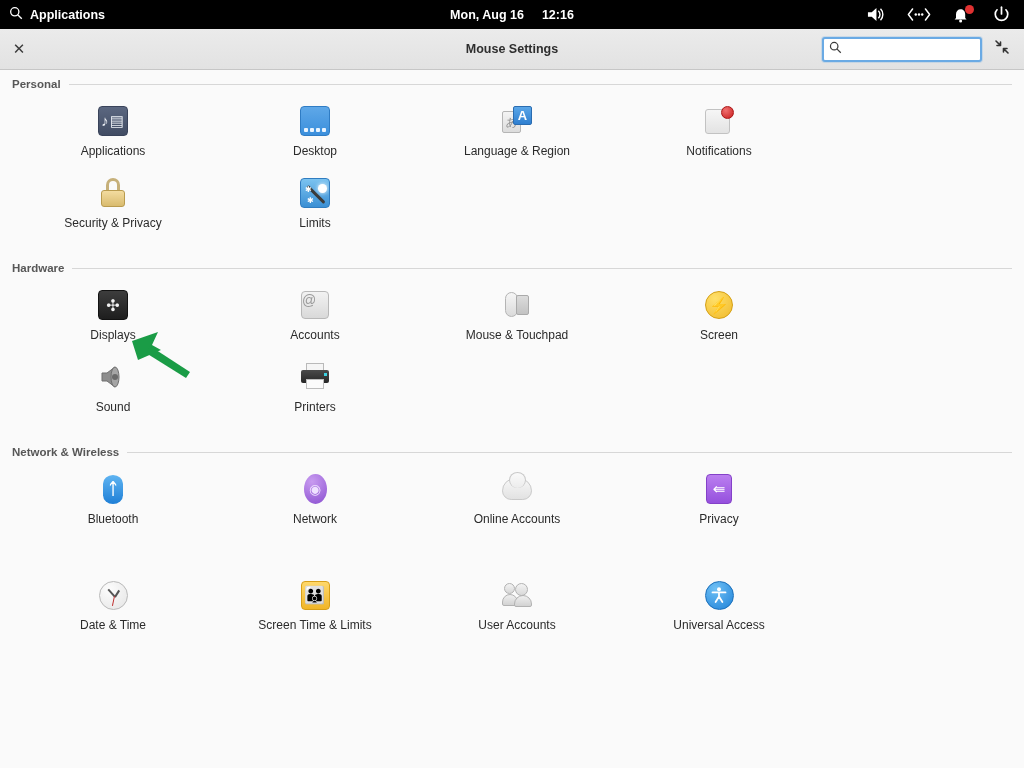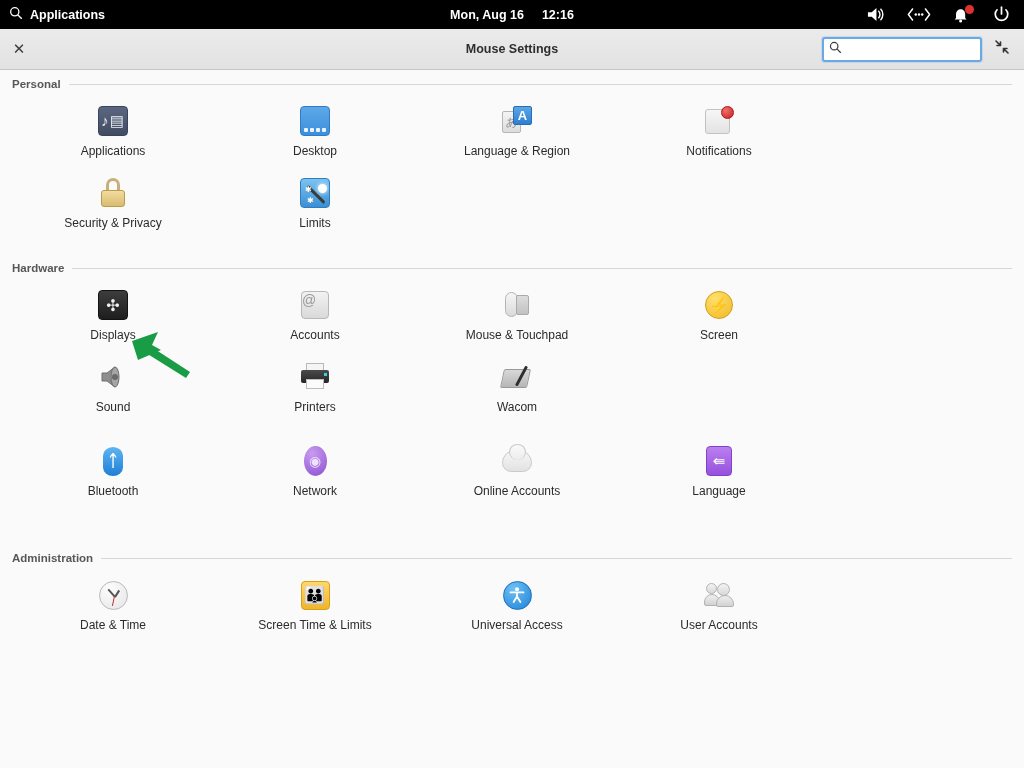--- a/index.html
+++ b/index.html
@@ -578,34 +578,29 @@
           <div class="ico-printer">
               <span class="paper-top"></span>
               <span class="body"></span>
               <span class="led"></span>
               <span class="out"></span>
             </div>
         </div>
         <div class="tile-label">Printers</div>
       </div>
 
-      <div class="tile">
-        <div class="tile-icon">
-          <div class="ico-wacom">
-              <span class="pad"></span>
-              <span class="pen"></span>
-            </div>
-        </div>
-        <div class="tile-label">Wacom</div>
-      </div>
 
     </div>
   </div>
 
   <div class="section" style="margin-top:6px;">
+    <div class="section-head">
+      <div class="section-title">Network &amp; Wireless</div>
+      <div class="section-rule"></div>
+    </div>
     <div class="tiles">
 
       <div class="tile">
         <div class="tile-icon">
           <div class="ico-bt">ᛏ</div>
         </div>
         <div class="tile-label">Bluetooth</div>
       </div>
 
       <div class="tile">
@@ -619,74 +614,70 @@
         <div class="tile-icon">
           <div class="ico-cloud"></div>
         </div>
         <div class="tile-label">Online Accounts</div>
       </div>
 
       <div class="tile">
         <div class="tile-icon">
           <div class="ico-share">⇚</div>
         </div>
-        <div class="tile-label">Language</div>
+        <div class="tile-label">Privacy</div>
       </div>
 
     </div>
   </div>
 
   <div class="section" style="margin-top:28px;">
-    <div class="section-head">
-      <div class="section-title">Administration</div>
-      <div class="section-rule"></div>
-    </div>
     <div class="tiles">
 
       <div class="tile">
         <div class="tile-icon">
           <div class="ico-clock">
               <span class="h"></span>
               <span class="m"></span>
               <span class="s"></span>
             </div>
         </div>
         <div class="tile-label">Date &amp; Time</div>
       </div>
 
       <div class="tile">
         <div class="tile-icon">
           <div class="ico-screentime">👪</div>
         </div>
         <div class="tile-label">Screen Time &amp; Limits</div>
       </div>
 
+
+      <div class="tile">
+        <div class="tile-icon">
+          <div class="ico-users">
+              <span class="p1"></span>
+              <span class="p2"></span>
+              <span class="b1"></span>
+              <span class="b2"></span>
+            </div>
+        </div>
+        <div class="tile-label">User Accounts</div>
+      </div>
 
       <div class="tile">
         <div class="tile-icon">
           <div class="ico-ua">
             <svg width="18" height="18" viewBox="0 0 18 18">
               <circle cx="9" cy="3.3" r="2" fill="#fff"></circle>
               <path d="M2.5 6.4 L15.5 6.4 M9 6.4 L9 10.5 M9 10.5 L5.6 16 M9 10.5 L12.4 16" stroke="#fff" stroke-width="1.8" fill="none" stroke-linecap="round"></path>
             </svg>
           </div>
         </div>
         <div class="tile-label">Universal Access</div>
-      </div>
-
-      <div class="tile">
-        <div class="tile-icon">
-          <div class="ico-users">
-              <span class="p1"></span>
-              <span class="p2"></span>
-              <span class="b1"></span>
-              <span class="b2"></span>
-            </div>
-        </div>
-        <div class="tile-label">User Accounts</div>
       </div>
 
     </div>
   </div>
 
   <div id="annotation-arrow">
     <svg width="66" height="52" viewBox="0 0 66 52">
       <g fill="#1a9c46">
         <polygon points="2,13 28,4 22,17 31,22 8,32"></polygon>
         <polygon points="20,18 60,44 56,50 16,25"></polygon>

